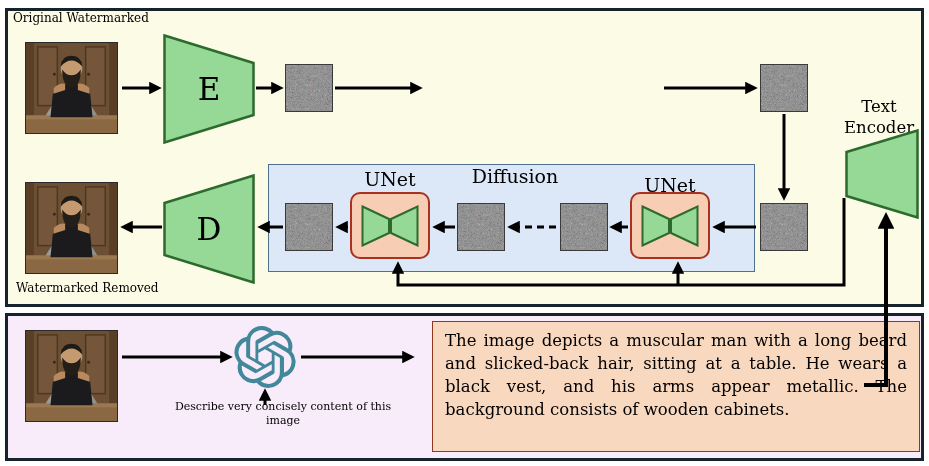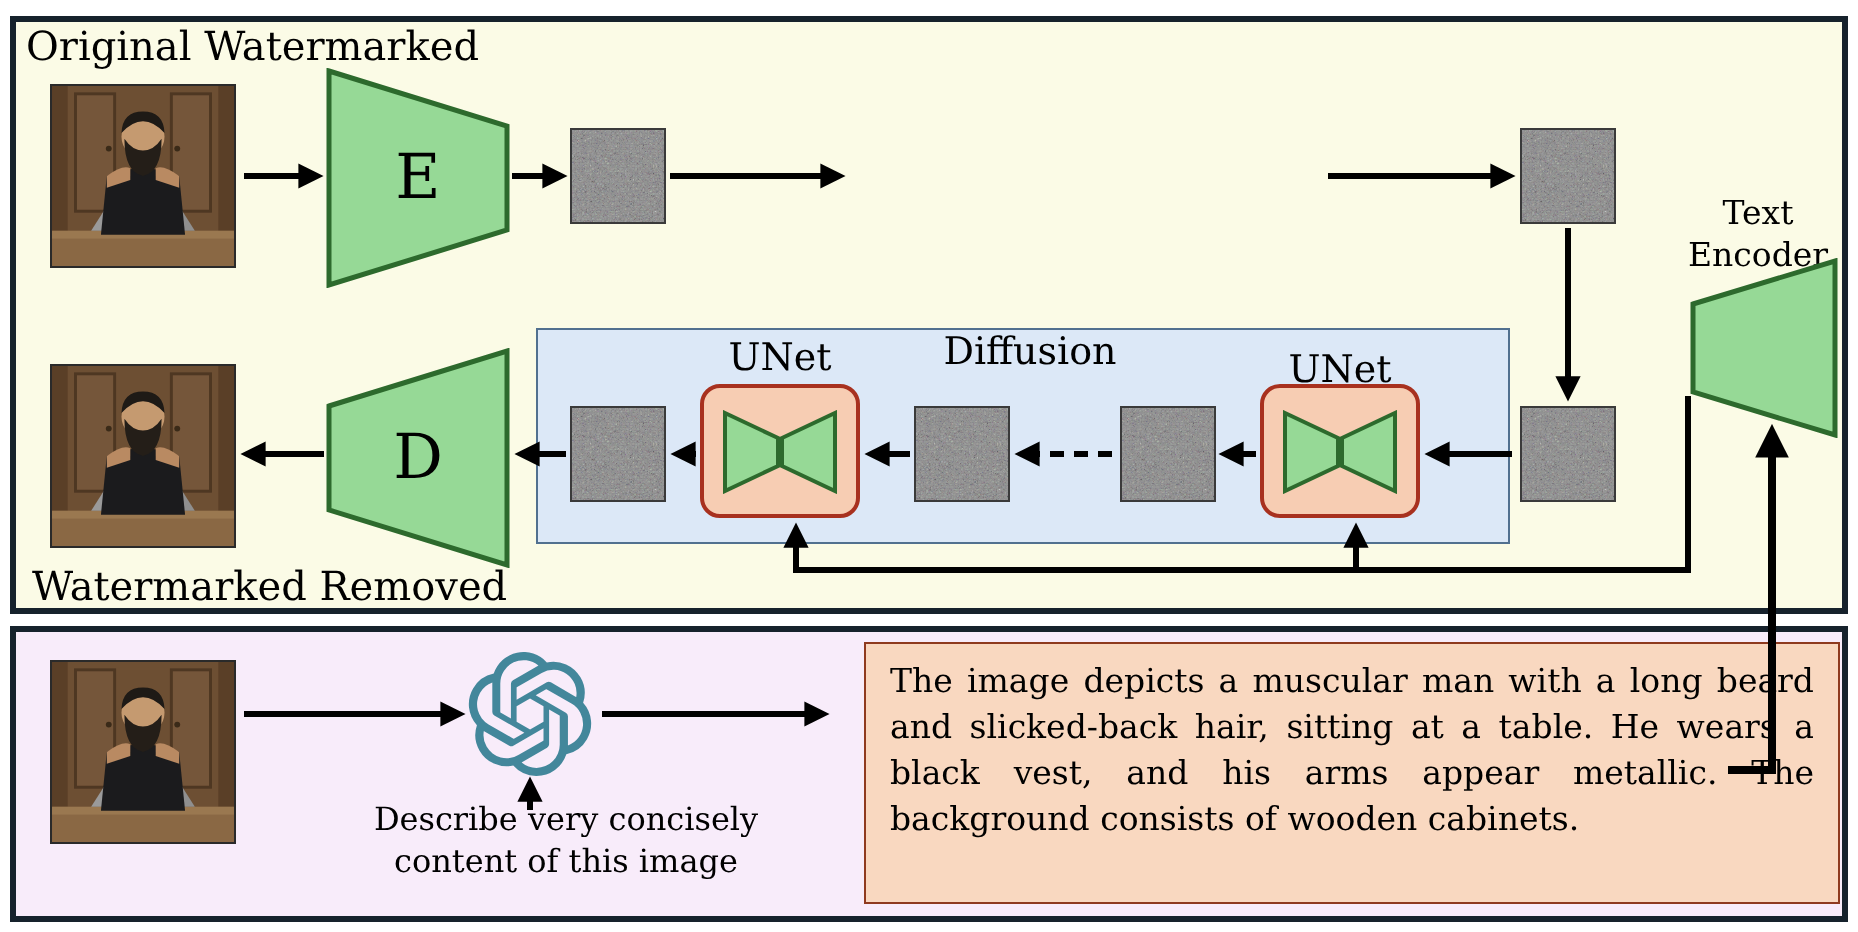--- a/index.html
+++ b/index.html
@@ -4,21 +4,21 @@
 <style>
   * { margin:0; padding:0; box-sizing:border-box; }
   html,body { width:929px; height:466px; overflow:hidden; background:#ffffff;
               font-family:"DejaVu Serif", serif; color:#000; }
   #figure { position:relative; width:929px; height:466px; }
   .abs { position:absolute; }
   .panel { position:absolute; border:3px solid #16222c; }
   #top-panel    { left:5px; top:8px;   width:919px; height:299px; background:#fbfbe6; }
   #bottom-panel { left:5px; top:313px; width:919px; height:148px; background:#f8ecfa; }
 
-  .corner-label { font-size:20px; }
+  .corner-label { font-size:12px; }
   #label-original { left:13px; top:11px; }
   #label-removed  { left:16px; top:281px; }
 
   .portrait { border:1px solid #2a2a2a; }
 
   .shape-label { display:flex; align-items:center; justify-content:center;
                  font-size:31px; }
 
   #forward-box { left:425px; top:57px; width:237px; height:61px;
                  background:#c9c9c9; border:1.5px solid #6e6e6e;
@@ -42,21 +42,21 @@
 
   #text-encoder-label { left:834px; top:68px; width:90px; text-align:center;
                         font-size:16.5px; line-height:1.3;margin-top:28px; }
 
   #caption-box { left:432px; top:321px; width:488px; height:131px;
                  background:#f9d8c0; border:1.6px solid #8f3a1f;
                  padding:7px 12px; }
   #caption-box p { font-size:16.5px; line-height:1.4; text-align:justify; }
 
   #prompt-label { left:168px; top:400px; width:230px; text-align:center;
-                  font-size:16px; line-height:1.3; }
+                  font-size:11px; line-height:1.3; }
 
   #arrow-layer { left:0; top:0; pointer-events:none; }
 </style>
 </head>
 <body>
 
 <div id="figure">
 
   <svg width="0" height="0" style="position:absolute" aria-hidden="true">
     <defs>

